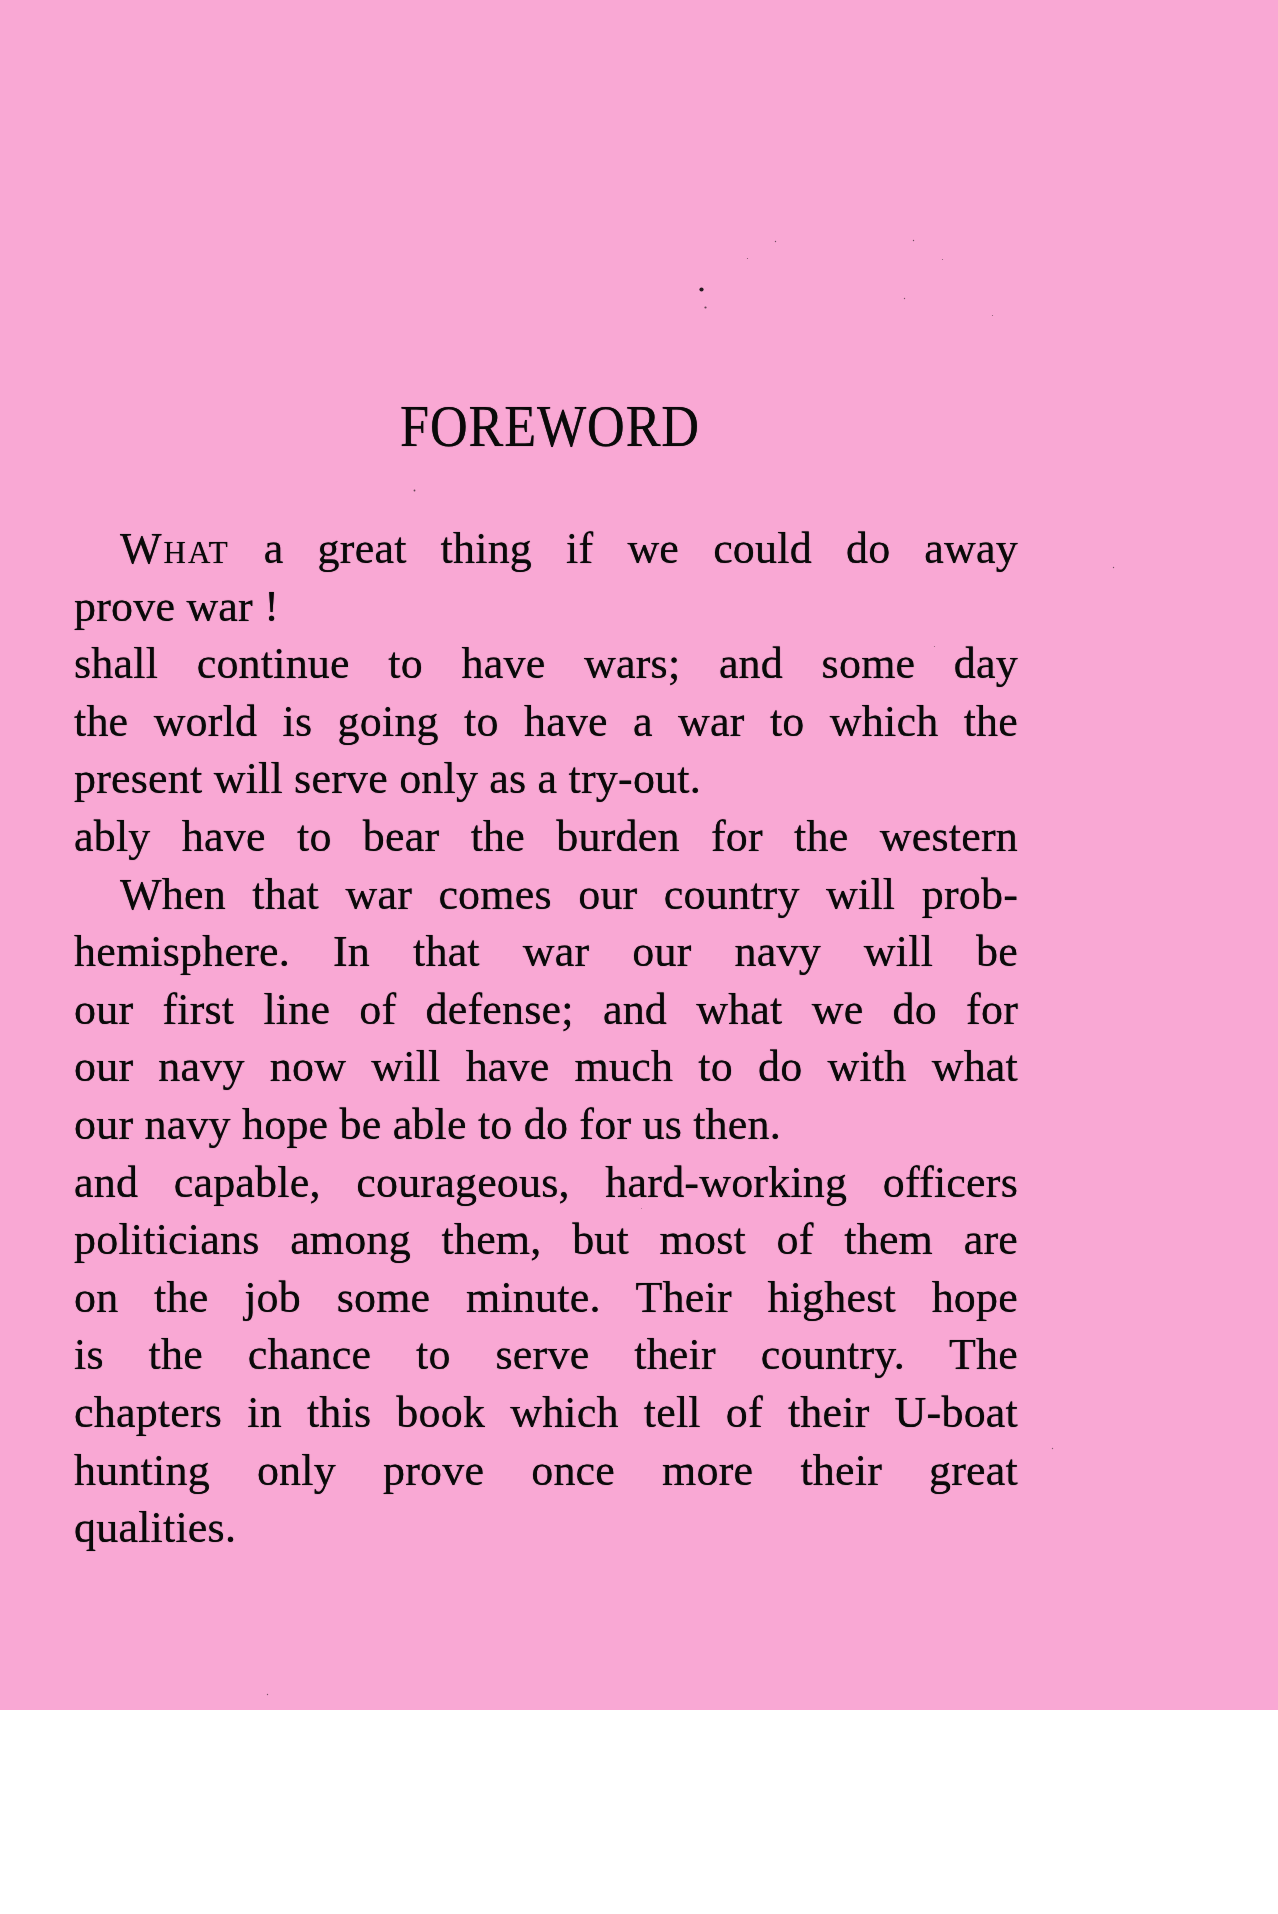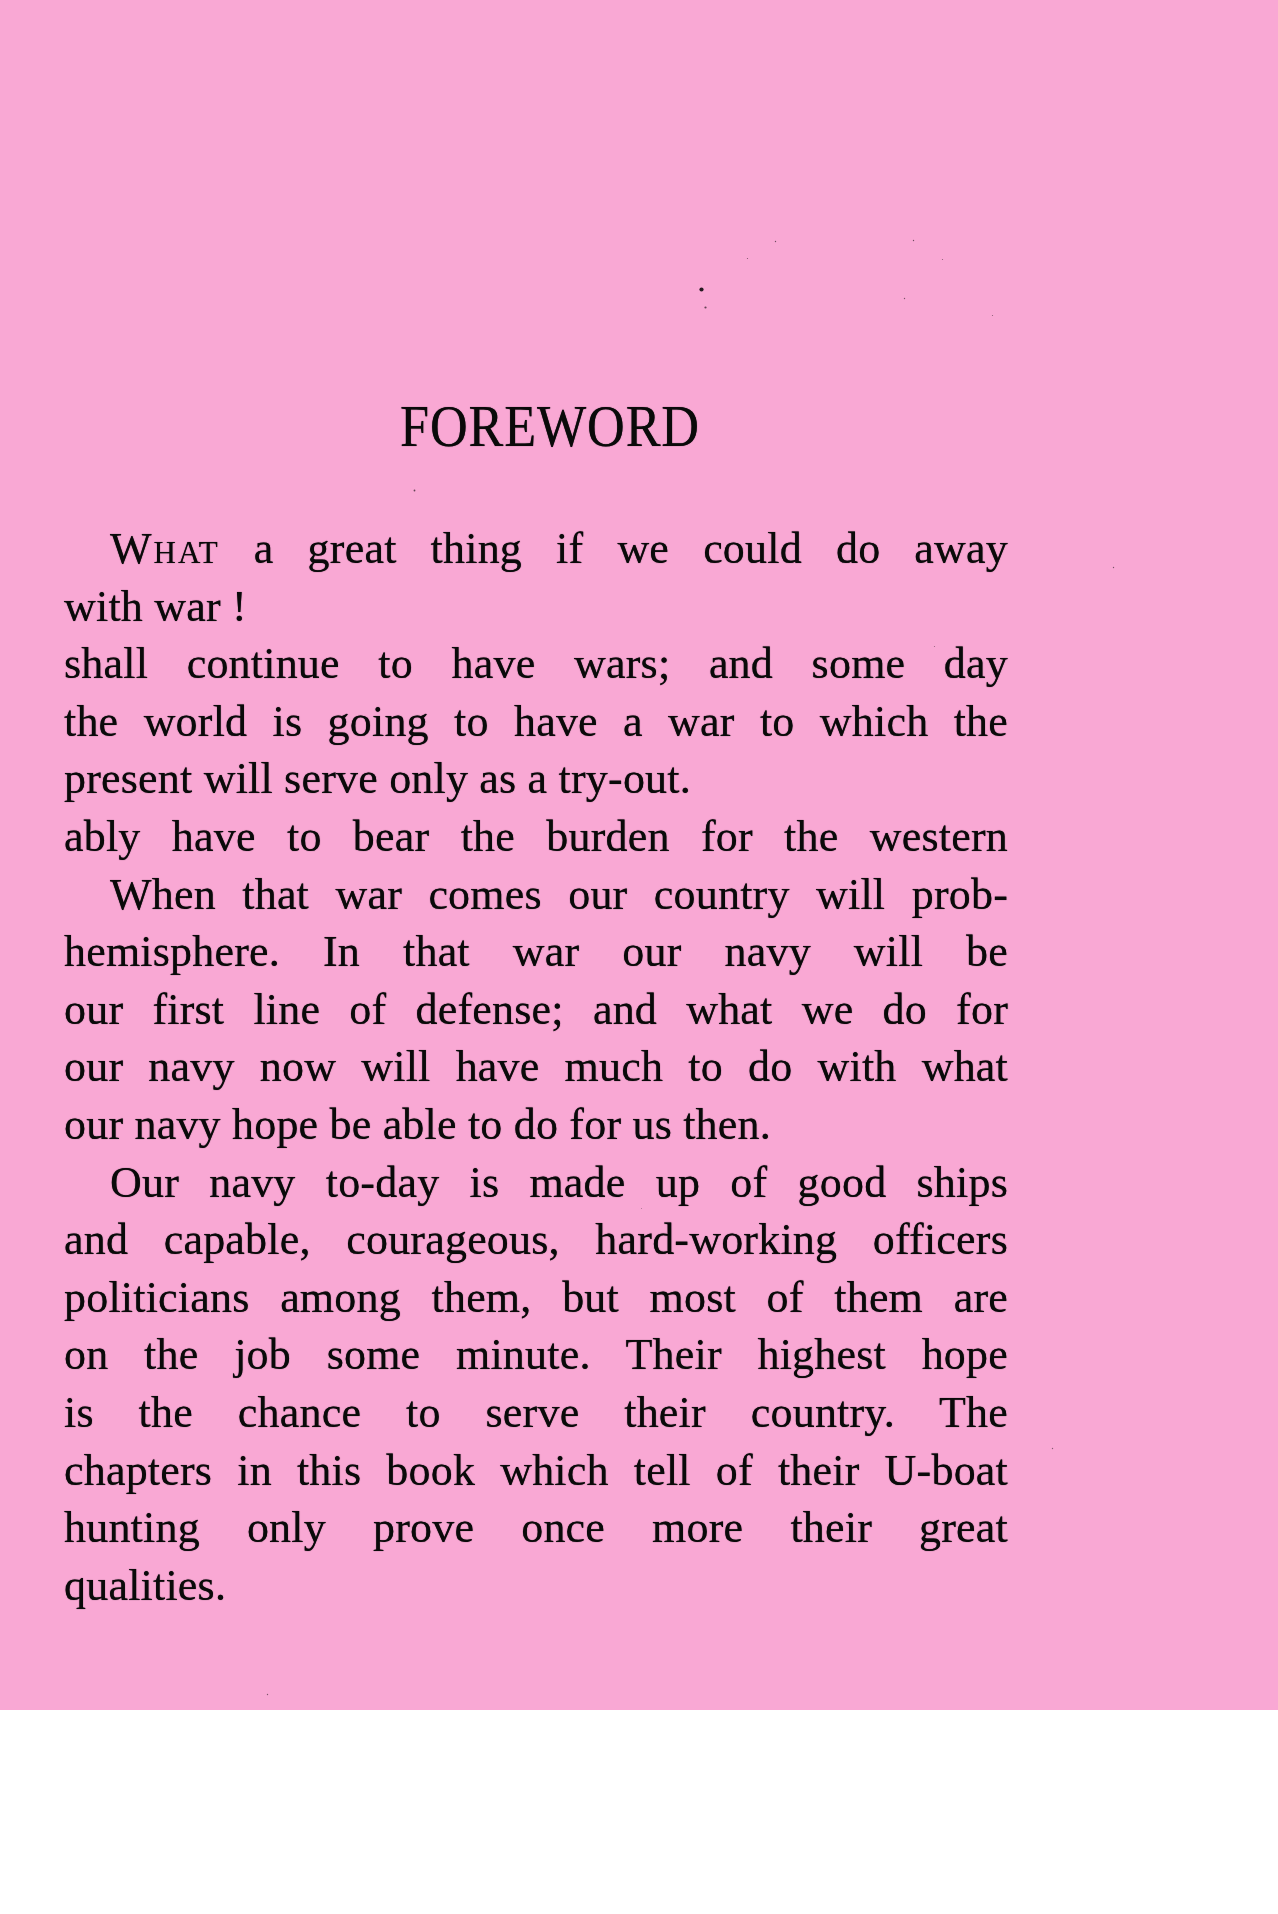--- a/index.html
+++ b/index.html
@@ -29,21 +29,21 @@
     line-height: 69px;
     text-align: center;
     letter-spacing: 1px;
     transform: scaleX(0.87);
     transform-origin: 50% 50%;
     white-space: nowrap;
   }
   .text-block {
     position: absolute;
     top: 520px;
-    left: 64px;
+    left: 74px;
     width: 944px;
     font-size: 44px;
     line-height: 57.6px;
     letter-spacing: 0.2px;
   }
   .line {
     text-align: justify;
     text-align-last: justify;
     white-space: normal;
   }
@@ -98,31 +98,30 @@
 </style>
 </head>
 <body>
 
 <div class="page">
 
   <h1 class="title">FOREWORD</h1>
 
   <div class="text-block" id="text-block">
       <div class="line indent"><span class="lead">What</span> a great thing if we could do away</div>
-      <div class="line para-end">with war !</div>
+      <div class="line para-end">prove war !</div>
       <div class="line">shall continue to have wars; and some day</div>
       <div class="line">the world is going to have a war to which the</div>
       <div class="line para-end">present will serve only as a try-out.</div>
       <div class="line">ably have to bear the burden for the western</div>
       <div class="line indent">When that war comes our country will prob-</div>
       <div class="line">hemisphere. In that war our navy will be</div>
       <div class="line">our first line of defense; and what we do for</div>
       <div class="line">our navy now will have much to do with what</div>
       <div class="line para-end">our navy hope be able to do for us then.</div>
-      <div class="line indent">Our navy to-day is made up of good ships</div>
       <div class="line">and capable, courageous, hard-working officers</div>
       <div class="line">politicians among them, but most of them are</div>
       <div class="line">on the job some minute. Their highest hope</div>
       <div class="line">is the chance to serve their country. The</div>
       <div class="line">chapters in this book which tell of their U-boat</div>
       <div class="line">hunting only prove once more their great</div>
       <div class="line para-end">qualities.</div>
     </div>
 
   <div class="page-number">v</div>

